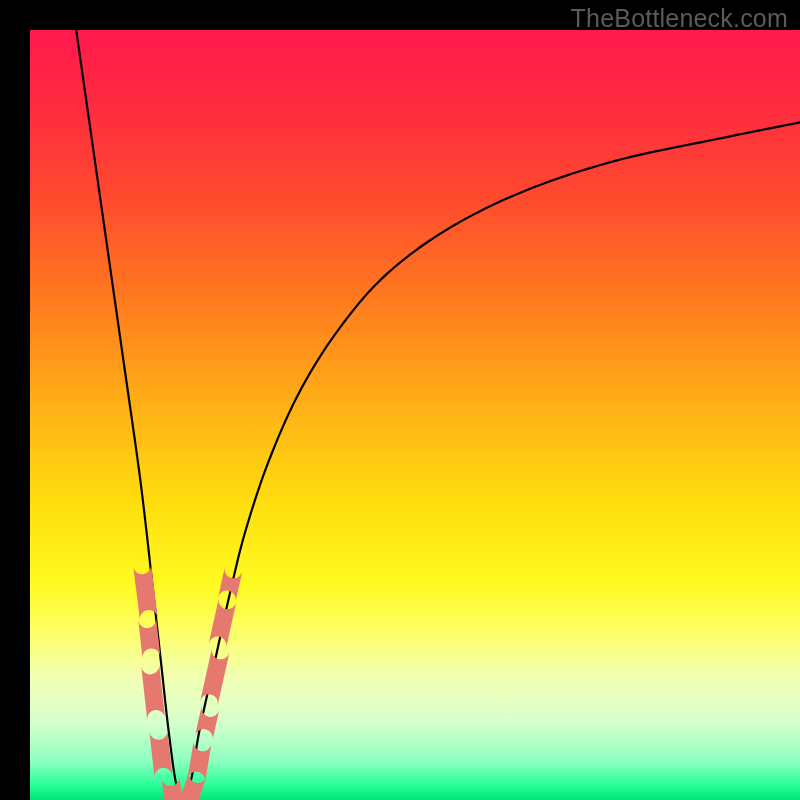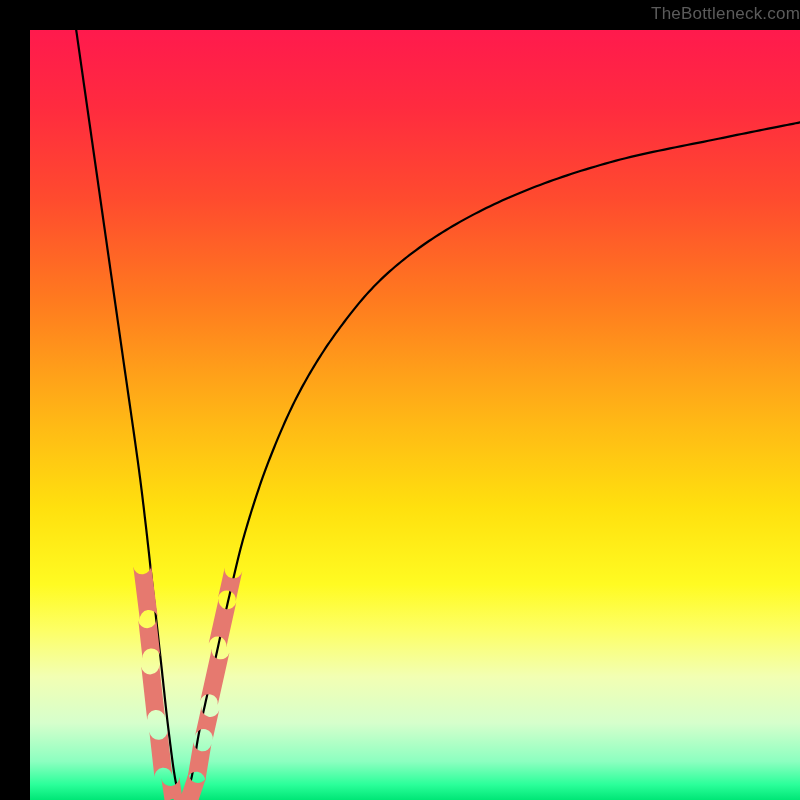--- a/index.html
+++ b/index.html
@@ -35,23 +35,23 @@
   .curve-svg {
     position: absolute;
     left: 0;
     top: 0;
     width: 100%;
     height: 100%;
   }
   .watermark {
     position: absolute;
     top: 4px;
-    right: 0;
+    right: 12px;
     color: #5b5b5b;
-    font-size: 17px;
+    font-size: 25px;
     font-weight: 400;
     letter-spacing: 0.2px;
   }
 </style>
 </head>
 <body>
 
 <div class="chart-frame">
   <div class="plot-area">
     <svg class="gradient-bg" viewBox="0 0 770 770" preserveAspectRatio="none">

